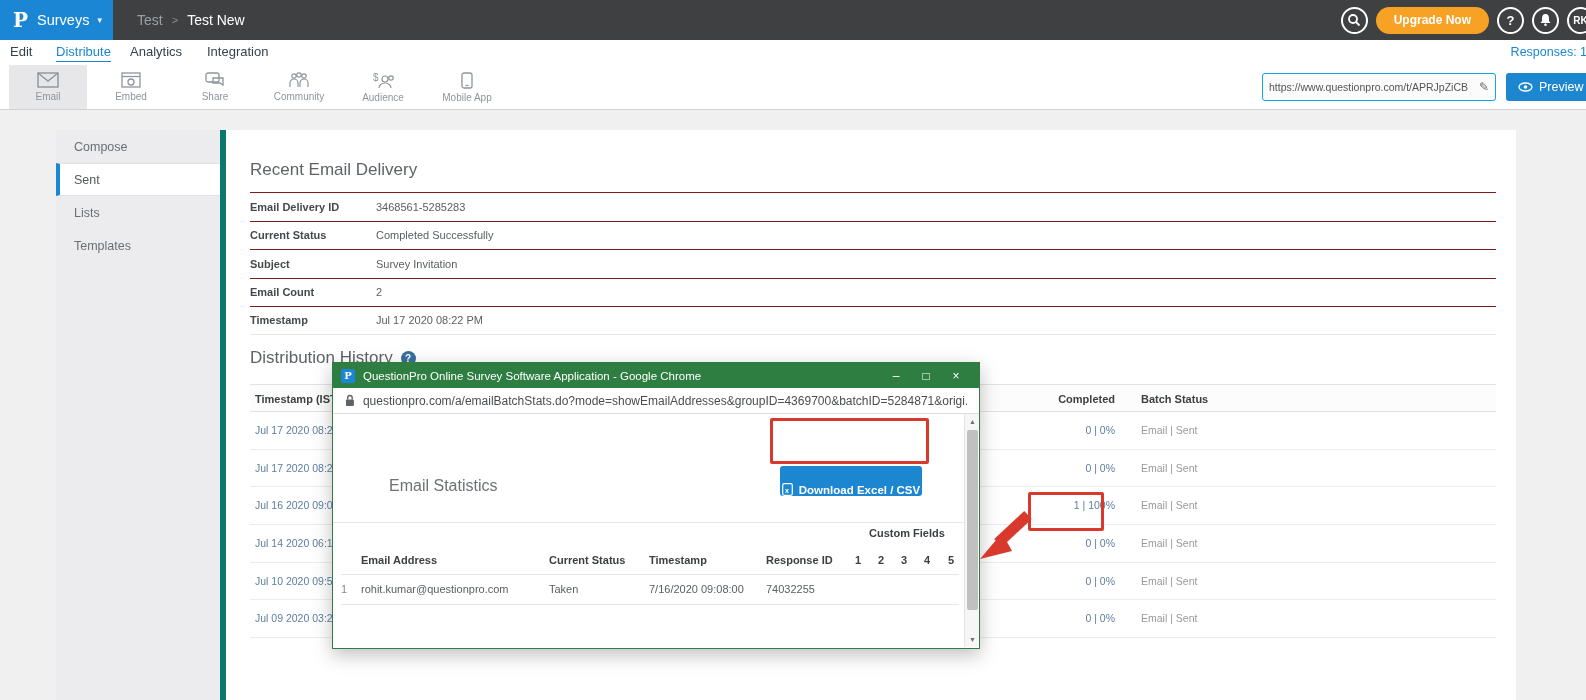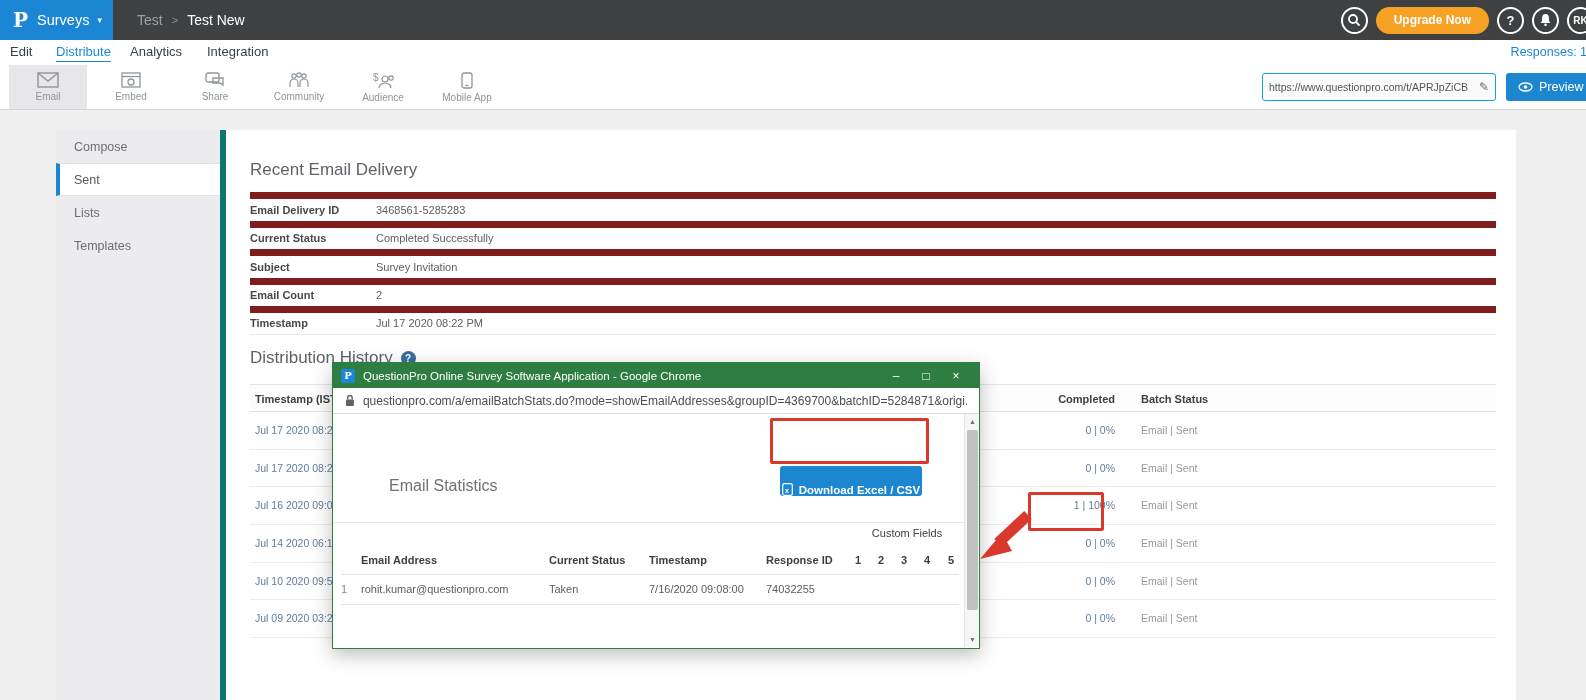--- a/index.html
+++ b/index.html
@@ -52,21 +52,21 @@
              border-right:6px solid #0f766e; z-index:1; }
   .side-item { height:33px; display:flex; align-items:center; padding-left:14px; font-size:12.5px;
                color:#6b6f73; cursor:pointer; border-left:4px solid transparent; }
   .side-item.active { background:#ffffff; color:#55595d; border-left:4px solid #1b87d4;
                       border-top:1px solid #e2e2e2; border-bottom:1px solid #e2e2e2; }
 
   
   .content { position:absolute; left:226px; top:130px; width:1290px; height:570px; background:#ffffff; z-index:1; }
   .section-title { position:absolute; left:24px; font-size:17px; color:#5f6368; font-weight:400; }
   .fields { position:absolute; left:24px; top:62px; width:1246px; }
-  .frow { height:28.5px; border-top:7px solid #7f1d1d; display:flex; align-items:center; }
+  .frow { height:28.5px; border-top:1px solid #7f1d1d; display:flex; align-items:center; }
   .frow .flabel { width:126px; font-size:11px; color:#45494d; font-weight:bold; }
   .frow .fvalue { font-size:11px; color:#5a5e62; }
   .dh-title-wrap { position:absolute; left:24px; top:218px; display:flex; align-items:center; gap:8px; }
   .help-dot { width:15px; height:15px; border-radius:50%; background:#3a6e9e; color:#fff; font-size:10px;
               font-weight:bold; display:flex; align-items:center; justify-content:center; cursor:pointer; }
 
   
   .dtable { position:absolute; left:24px; top:254px; width:1246px; }
   .dhead { height:28px; border-top:1px solid #e3e3e3; border-bottom:1px solid #e3e3e3; background:#fcfcfc;
            position:relative; font-size:11px; font-weight:bold; color:#3d4043; }
@@ -94,21 +94,21 @@
   .pscroll { position:absolute; right:0; top:0; width:15px; height:233px; background:#f6f6f6;
              border-left:1px solid #e4e4e4; cursor:pointer; }
   .pscroll .sa { position:absolute; left:0; width:15px; text-align:center; font-size:7px; color:#707070; }
   .pscroll .thumb { position:absolute; left:2px; top:16px; width:11px; height:180px; background:#c0c0c0; border-radius:2px; }
   .pheading { position:absolute; left:56px; top:63px; font-size:16px; color:#6e7175; }
   .dl-btn { position:absolute; left:447px; top:52px; width:142px; height:30px; background:#1d86d0; border:none;
             border-radius:3px; color:#fff; font-size:11.5px; font-weight:bold; cursor:pointer; font-family:inherit;
             display:flex; align-items:flex-end; justify-content:center; gap:6px; }
   .psep { position:absolute; left:0; top:108px; width:633px; border-top:1px solid #e6e6e6; }
   .custom-fields { position:absolute; left:520px; top:113px; width:108px; text-align:center; font-size:11px;
-                   font-weight:normal; color:#3d4043; }
+                   font-weight:bold; color:#3d4043; }
   .pth { position:absolute; top:140px; font-size:11px; font-weight:bold; color:#3d4043; }
   .ptd { position:absolute; top:169px; font-size:11px; color:#5a5e62; }
   .prow-line1 { position:absolute; left:8px; top:160px; width:618px; border-top:1px solid #e6e6e6; }
   .prow-line2 { position:absolute; left:8px; top:190px; width:618px; border-top:1px solid #e6e6e6; }
 
   
   .anno-box { position:absolute; border:3px solid #d8392c; border-radius:2px; z-index:20; pointer-events:none; }
   .anno-dl { left:770px; top:418px; width:159px; height:46px; }
   .anno-pct { left:1028px; top:492px; width:76px; height:39px; }
   .anno-arrow { position:absolute; left:972px; top:503px; z-index:21; pointer-events:none; }

